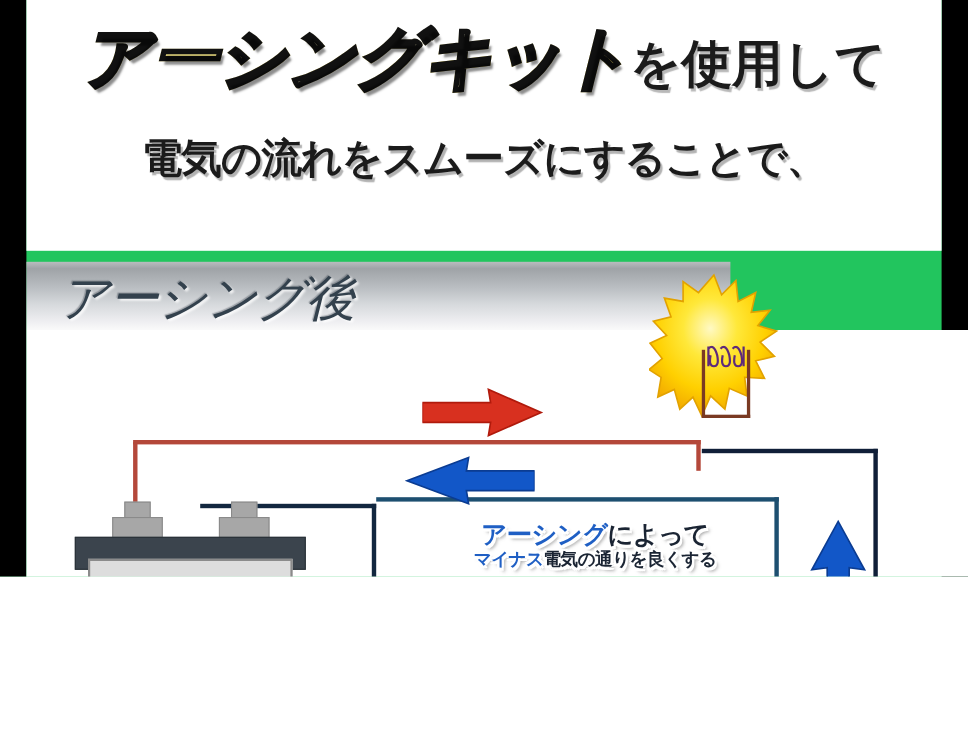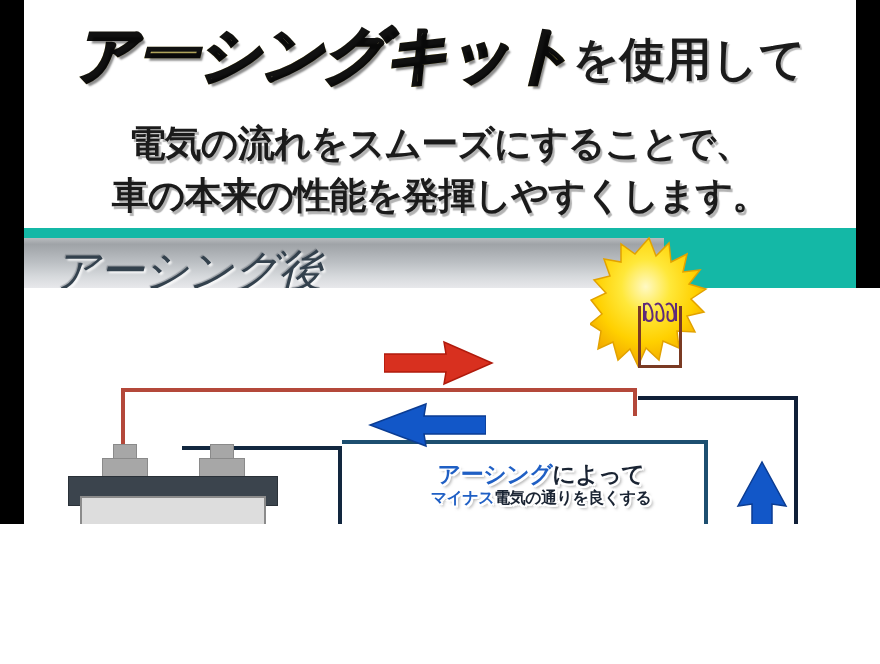--- a/index.html
+++ b/index.html
@@ -11,21 +11,21 @@
     width: 880px;
     height: 664px;
     overflow: hidden;
     font-family: "Liberation Sans", "DejaVu Sans", sans-serif;
   }
 
   #page {
     position: relative;
     width: 880px;
     height: 524px;
-    background: #14b8a6;
+    background: #22c55e;
     overflow: hidden;
   }
 
   
   .bar-left {
     position: absolute;
     left: 0; top: 0;
     width: 24px; height: 664px;
     background: #000000;
   }
@@ -125,21 +125,21 @@
     letter-spacing: -1px;
     text-shadow: 2px 2px 2px rgba(255,255,255,0.8),
                  -1px -1px 1px rgba(40,50,60,0.35);
     white-space: nowrap;
   }
 
   
   .diagram {
     position: absolute;
     left: 24px;
-    top: 288px;
+    top: 300px;
     width: 832px;
     height: 364px;
     background: #ffffff;
     padding-left: 24px;
   }
 
   
   .ground {
     position: absolute;
     left: 38px;
@@ -346,21 +346,20 @@
 <div id="page">
 
   <div class="bar-left"></div>
   <div class="bar-right"></div>
 
   <div class="headline">
     <div class="hl-row1">
       <span class="gold-text">アーシングキット</span><span class="hl-black">を使用して</span>
     </div>
     <div class="hl-row2">電気の流れをスムーズにすることで、</div>
-    <div class="hl-row3">車の本来の性能を発揮しやすくします。</div>
   </div>
 
   <div class="section-band"></div>
   <div class="section-title">アーシング後</div>
 
   <div class="diagram">
 
     <div class="wire wire-red-h"></div>
     <div class="wire wire-red-v"></div>
     <div class="wire wire-red-down"></div>

